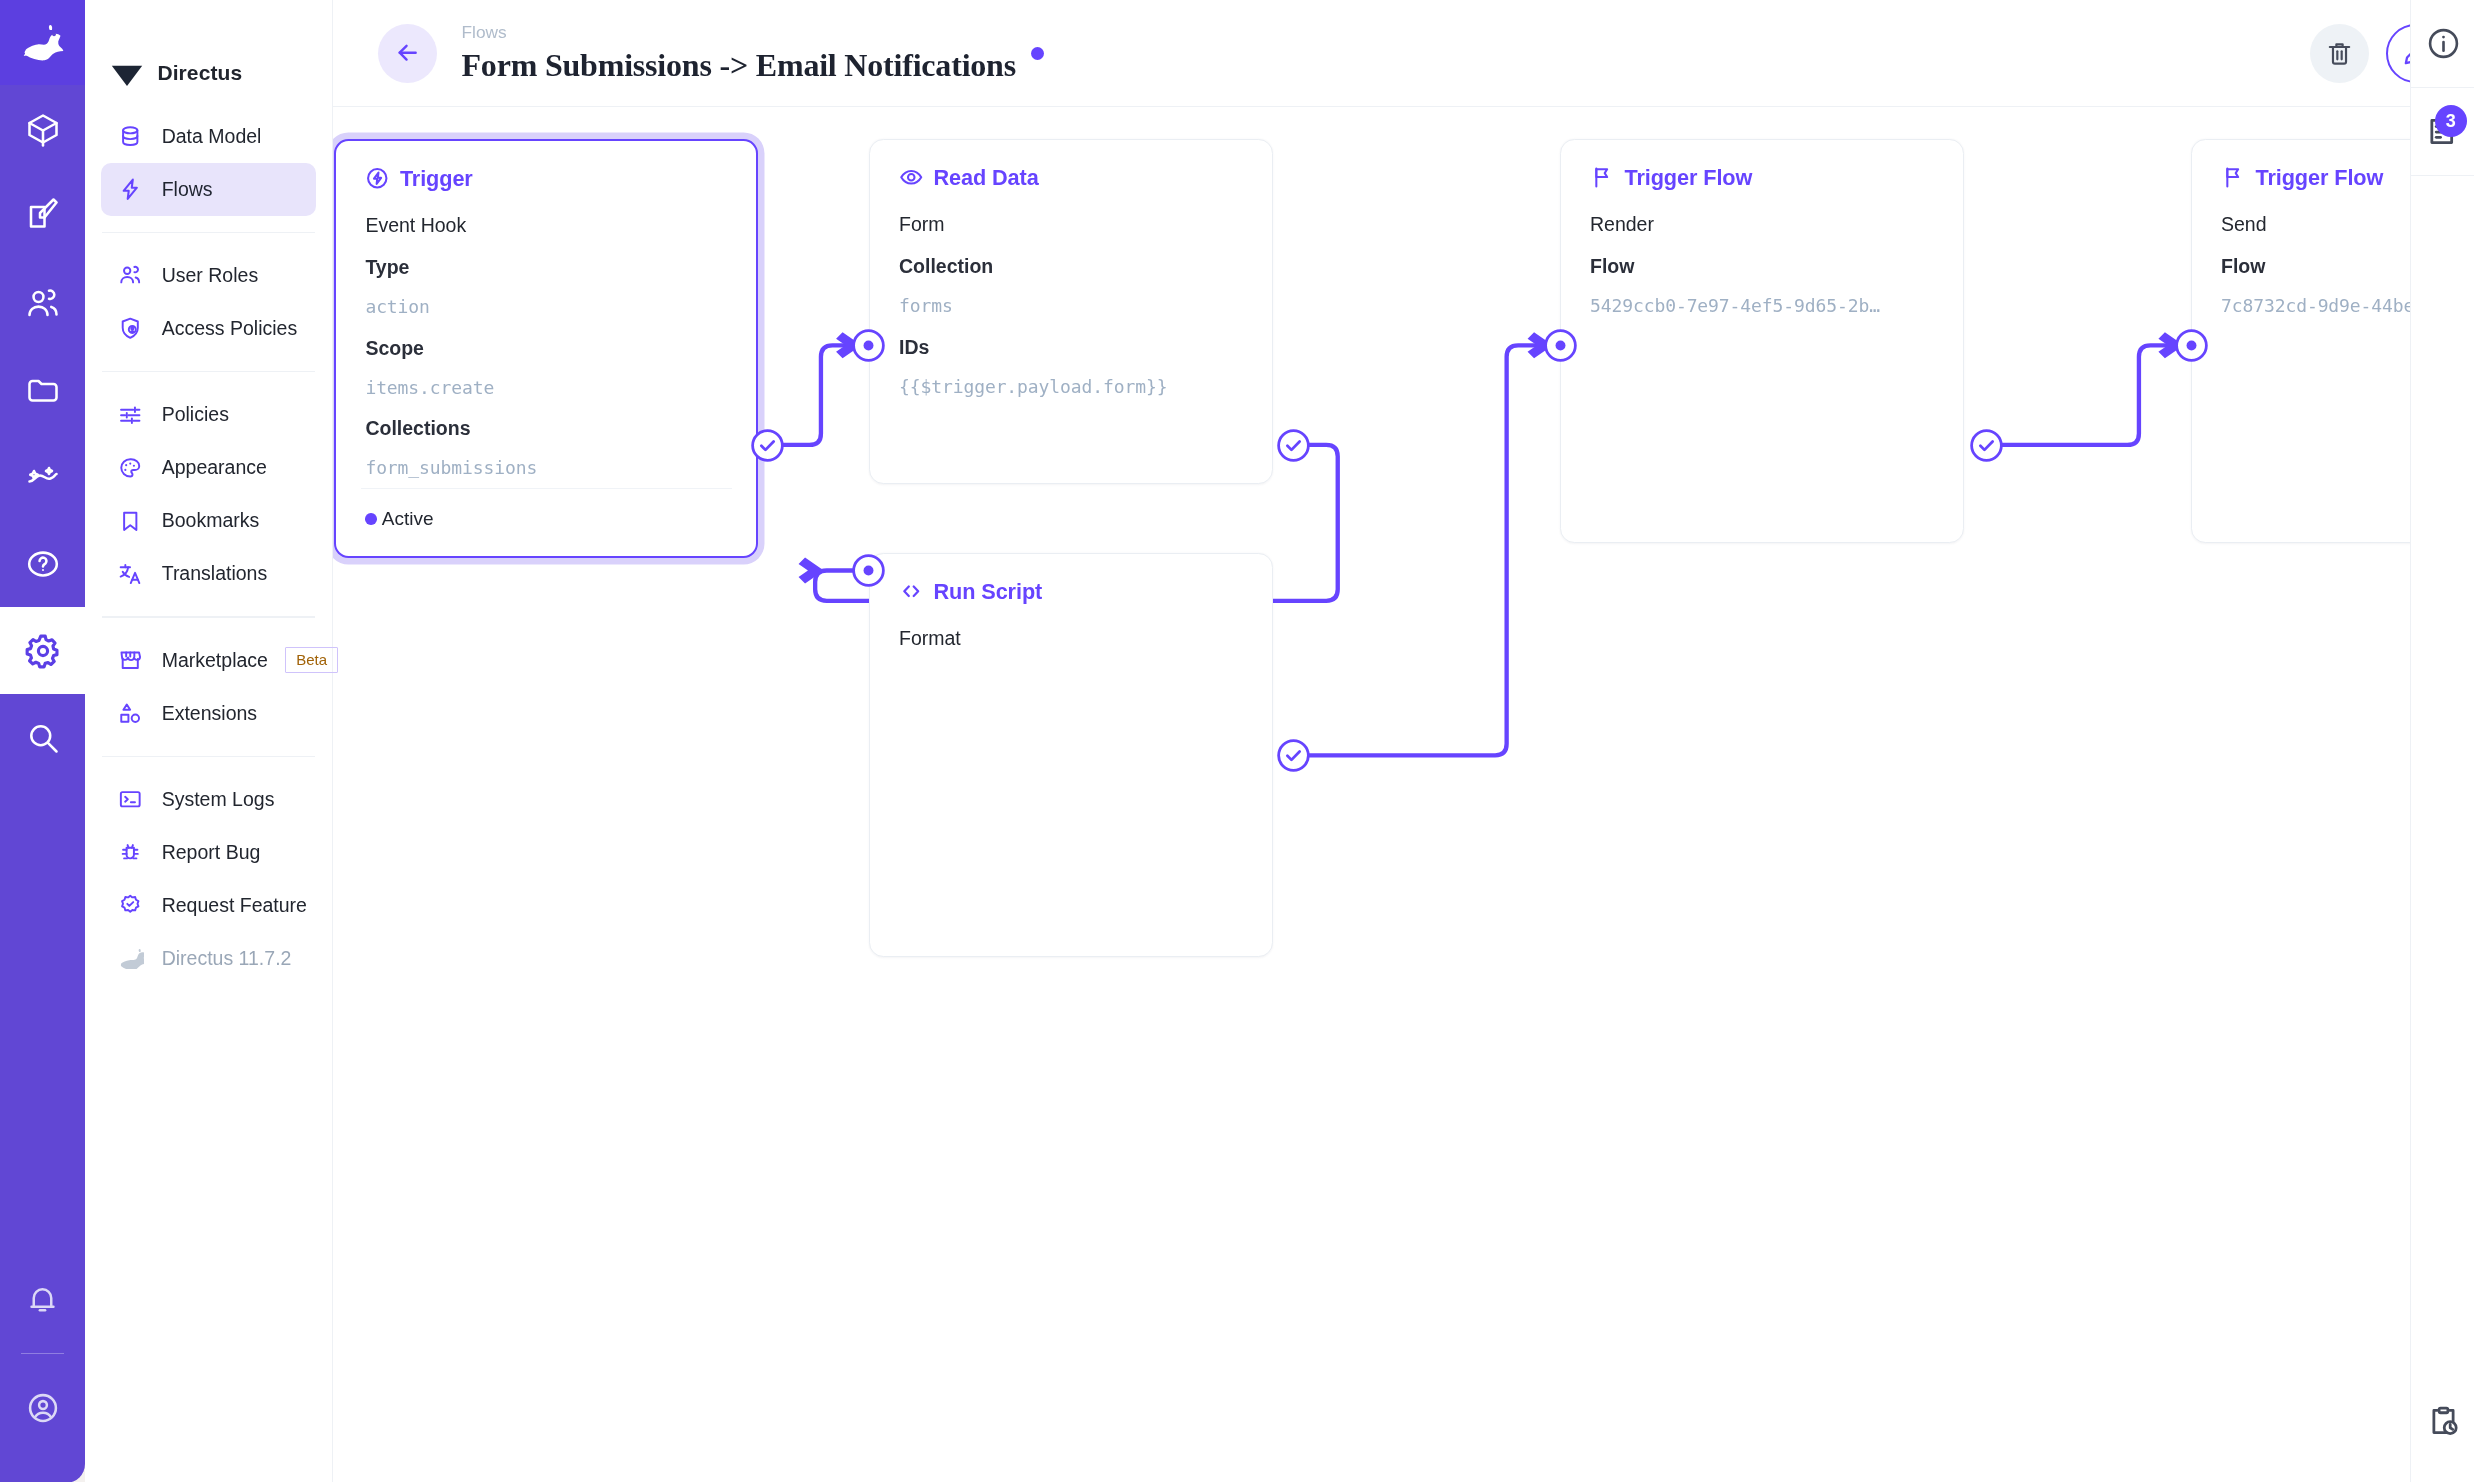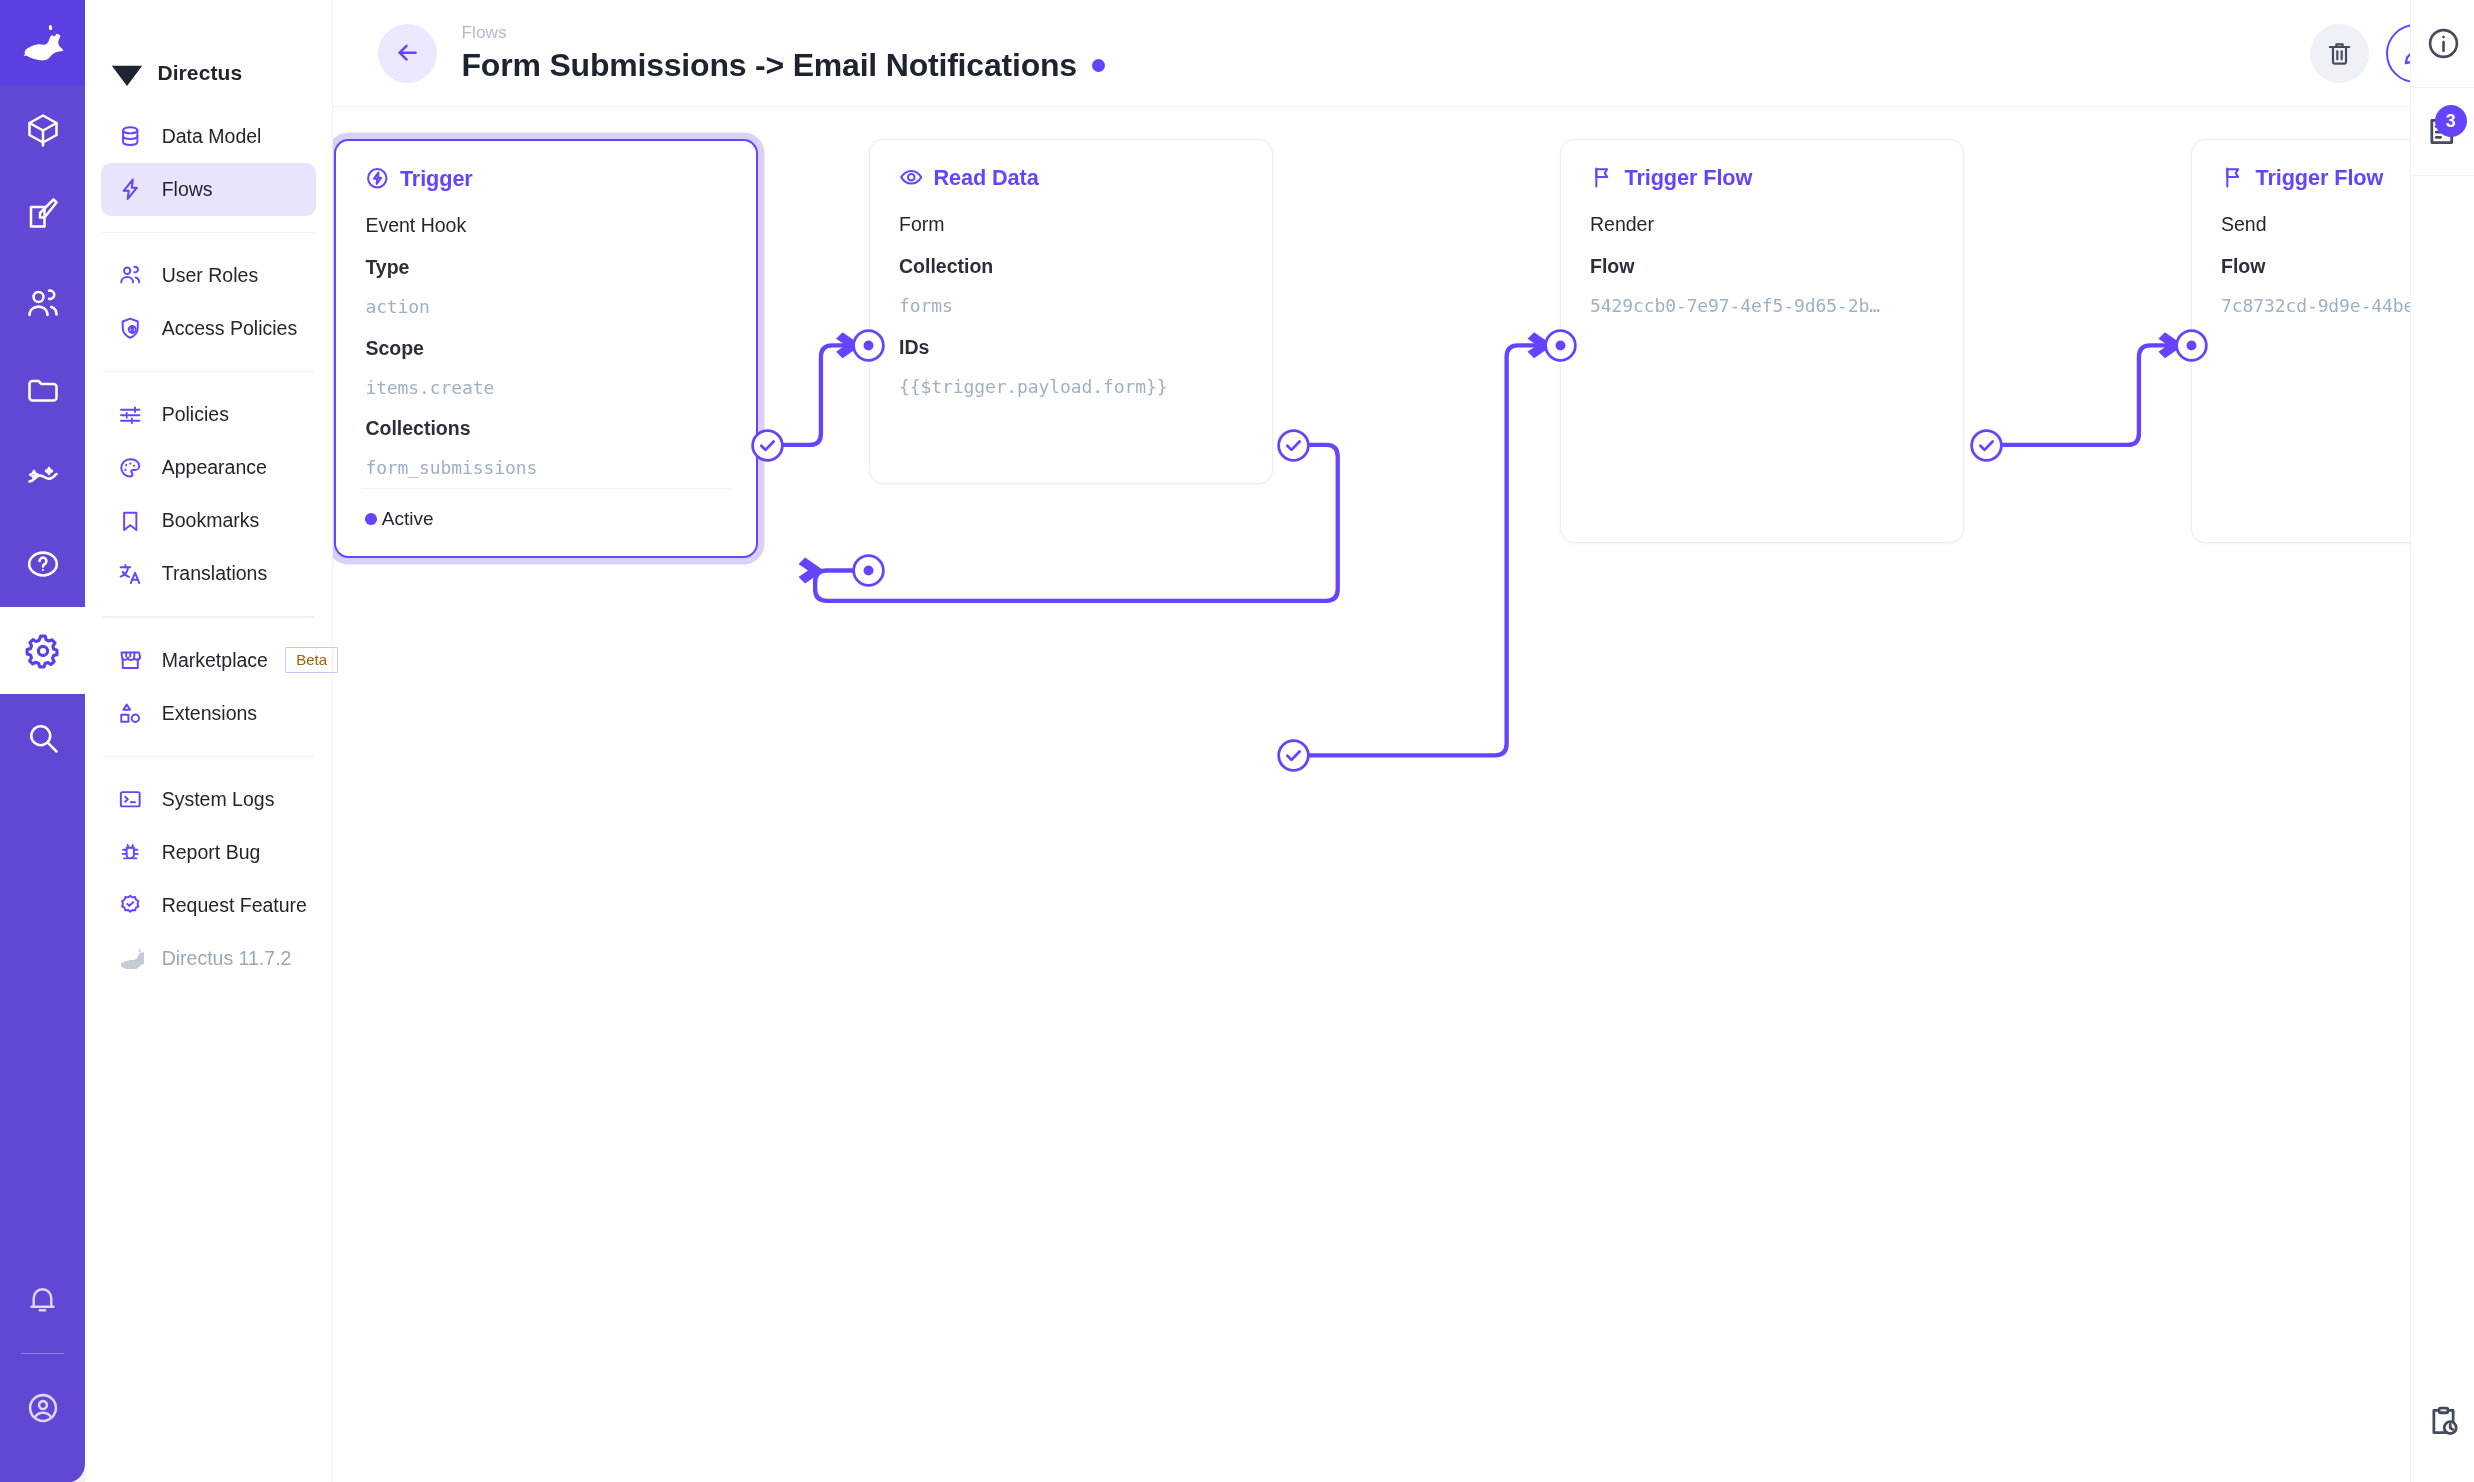--- a/index.html
+++ b/index.html
@@ -88,21 +88,21 @@
   .topbar{
     height:107px;display:flex;align-items:center;padding:0 0 0 45px;
     border-bottom:1.4px solid #eef1f5;background:#fff;position:relative;z-index:3;
   }
   .back-btn{
     width:59px;height:59px;border-radius:50%;background:#ece8fd;
     display:flex;align-items:center;justify-content:center;cursor:pointer;flex:0 0 59px;
   }
   .title-block{margin-left:24.5px;display:flex;flex-direction:column;justify-content:center;}
   .crumb{font-size:17.3px;color:#b0bccb;line-height:1.2;margin-bottom:3.6px;font-weight:400;}
-  .title-row{display:flex;align-items:center;gap:15px;}
+  .title-row{display:flex;align-items:flex-start;gap:15px;font-family:Liberation Serif, serif;}
   .title{font-size:32px;font-weight:700;color:#1e2330;letter-spacing:-0.2px;white-space:nowrap;}
   .title-dot{width:13px;height:13px;border-radius:50%;background:var(--purple);}
   .top-actions{margin-left:auto;display:flex;align-items:center;gap:17.3px;padding-right:30px;}
   .icon-round{
     width:59px;height:59px;border-radius:50%;display:flex;align-items:center;justify-content:center;cursor:pointer;
   }
   .icon-round.grey{background:#eef2f6;}
   .icon-round.outline{border:2.2px solid var(--purple);background:#fff;}
 
   
@@ -544,20 +544,34 @@
             <circle cx="12" cy="12" r="3.4" fill="#6644ff" stroke="none"></circle>
         </svg>
       </span>
       <span class="port" style="left:943px;top:321px;">
         <svg width="35" height="35" viewBox="0 0 24 24" fill="#fff" stroke="#6644ff" stroke-width="1.9" stroke-linecap="round" stroke-linejoin="round">
           <circle cx="12" cy="12" r="10.2"></circle>
             <path d="M7.8 12.2l2.8 2.8 5.6-5.8" fill="none"></path>
         </svg>
       </span>
 
+      <div class="node" style="left:536px;top:446px;width:404px;height:404px;">
+        <div class="node-head">
+          <span>
+            <svg width="24.5" height="24.5" viewBox="0 0 24 24" fill="none" stroke="#6644ff" stroke-width="2.2" stroke-linecap="round" stroke-linejoin="round">
+              <path d="M9.6 7.4L5.2 12l4.4 4.6"></path>
+                <path d="M14.4 7.4L18.8 12l-4.4 4.6"></path>
+            </svg>
+          </span>
+          <span class="node-title">Run Script</span>
+        </div>
+        <div class="node-body">
+          <div class="node-sub">Format</div>
+        </div>
+      </div>
       <span class="port" style="left:518px;top:446px;">
         <svg width="35" height="35" viewBox="0 0 24 24" fill="#fff" stroke="#6644ff" stroke-width="1.9">
           <circle cx="12" cy="12" r="10.2"></circle>
             <circle cx="12" cy="12" r="3.4" fill="#6644ff" stroke="none"></circle>
         </svg>
       </span>
       <span class="port" style="left:943px;top:631px;">
         <svg width="35" height="35" viewBox="0 0 24 24" fill="#fff" stroke="#6644ff" stroke-width="1.9" stroke-linecap="round" stroke-linejoin="round">
           <circle cx="12" cy="12" r="10.2"></circle>
             <path d="M7.8 12.2l2.8 2.8 5.6-5.8" fill="none"></path>

